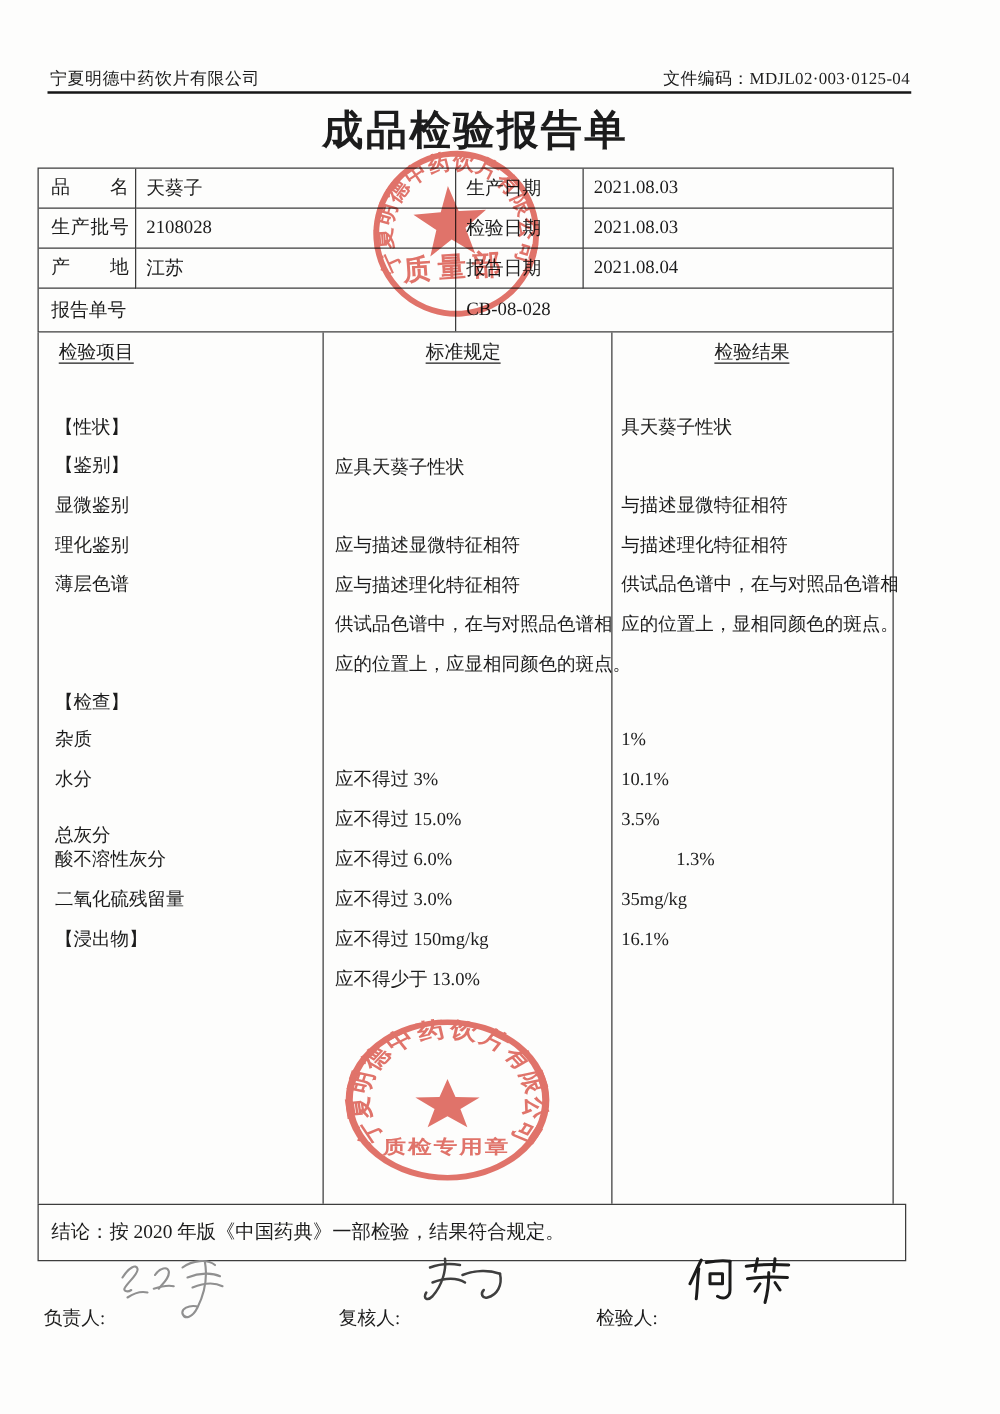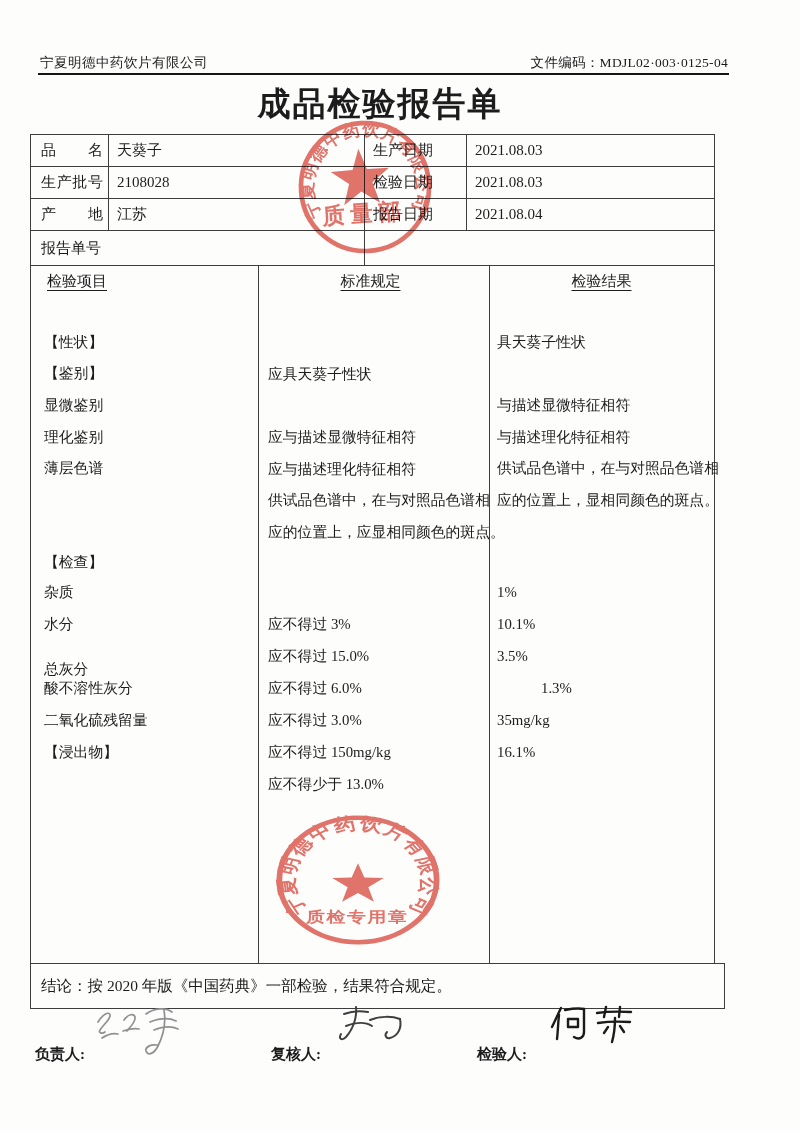--- a/index.html
+++ b/index.html
@@ -54,21 +54,21 @@
   .spec-line{position:absolute;font-size:14.8px;line-height:17px;white-space:nowrap;}
   .sc0{left:13px;} .sc1{left:237px;margin-top:32px;} .sc2{left:466px;}
 
   
   #conclusion-box{
     left:30px;top:963px;width:683px;height:44px;border:1px solid #3d3d3d;
     line-height:44px;padding-left:10px;font-size:15.5px;white-space:nowrap;
   }
 
   
-  .sig-label{position:absolute;top:1045px;font-size:15px;white-space:nowrap;font-weight:bold;}
+  .sig-label{position:absolute;top:1045px;font-size:15px;white-space:nowrap;}
   #lbl-resp{left:35px;} #lbl-review{left:271px;} #lbl-inspect{left:477px;}
   .sig-svg{position:absolute;}
   #sig-resp{left:90px;top:1000px;}
   #sig-review{left:336px;top:1004px;}
   #sig-inspect{left:550px;top:1004px;}
   .sig-svg path{fill:none;stroke-linecap:round;stroke-linejoin:round;}
 
   
   .stamp{position:absolute;mix-blend-mode:multiply;opacity:.82;pointer-events:none;}
   #stamp-quality{left:295px;top:117px;width:140px;height:140px;color:#dc554a;transform:rotate(-4deg);}
@@ -94,20 +94,21 @@
   <div class="cell">2108028</div>
   <div class="cell">检验日期</div>
   <div class="cell noR">2021.08.03</div>
 
   <div class="cell jlab">产　地</div>
   <div class="cell">江苏</div>
   <div class="cell">报告日期</div>
   <div class="cell noR">2021.08.04</div>
 
   <div class="cell span12 noB">报告单号</div>
+  <div class="cell span34 noR noB">CB-08-028</div>
 </div>
 
 <div class="abs" id="spec-table">
   <div class="vdiv" id="vdiv1"></div>
   <div class="vdiv" id="vdiv2"></div>
   <div class="spec-head" id="spec-h0">检验项目</div>
   <div class="spec-head" id="spec-h1">标准规定</div>
   <div class="spec-head" id="spec-h2">检验结果</div>
   <div id="spec-lines">
       <div class="spec-line sc0" style="top: 68px;">【性状】</div>

